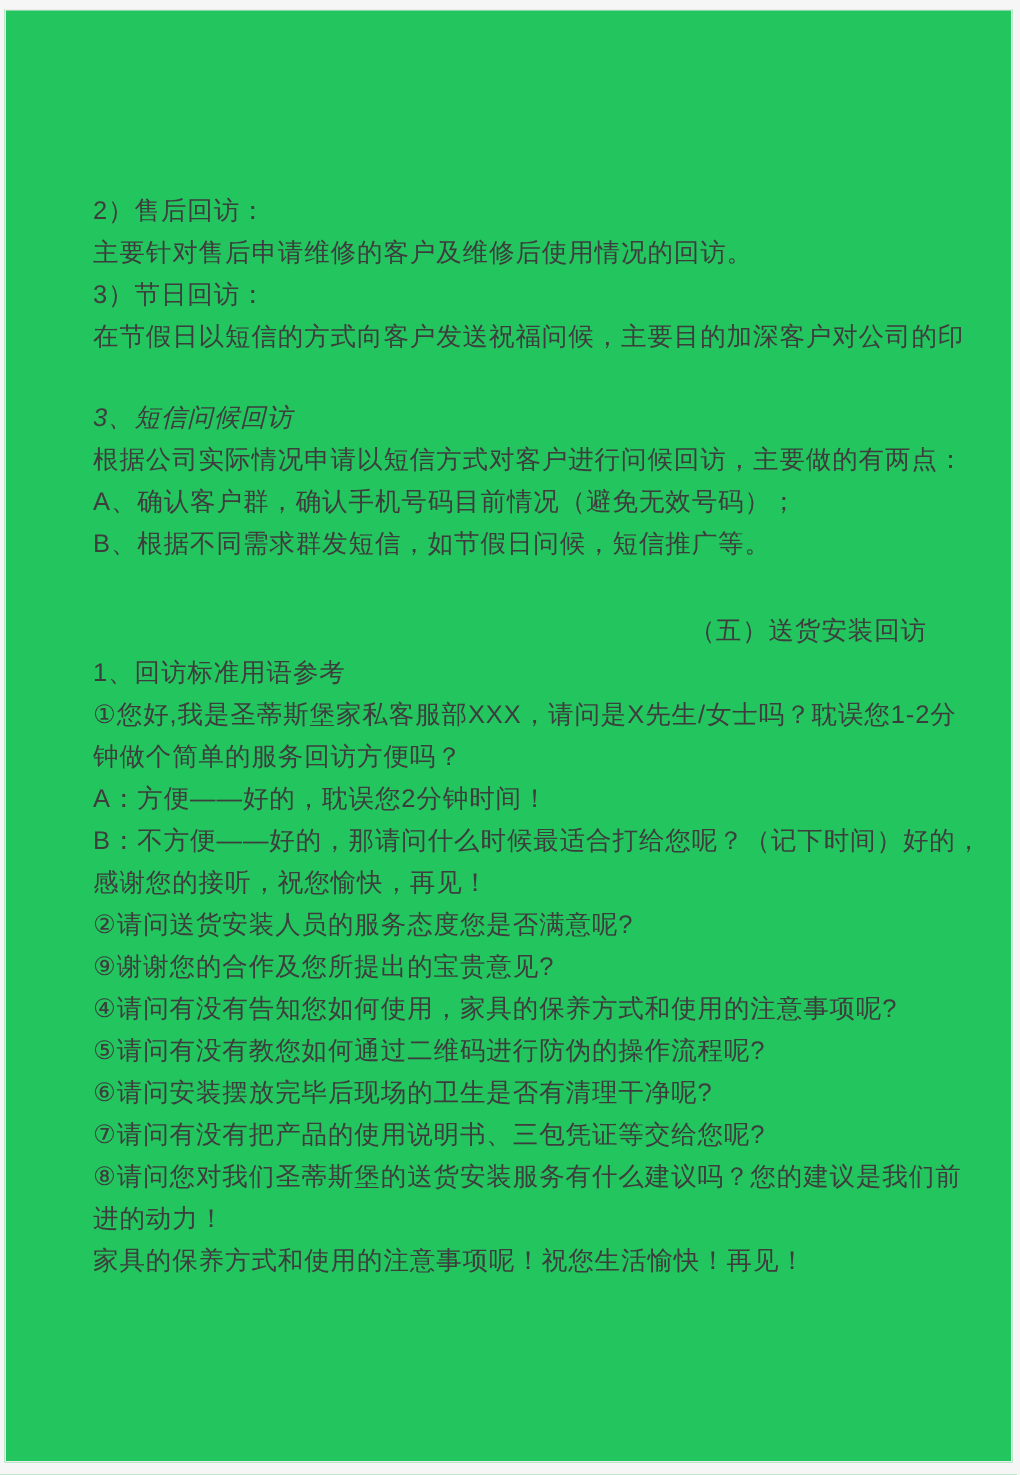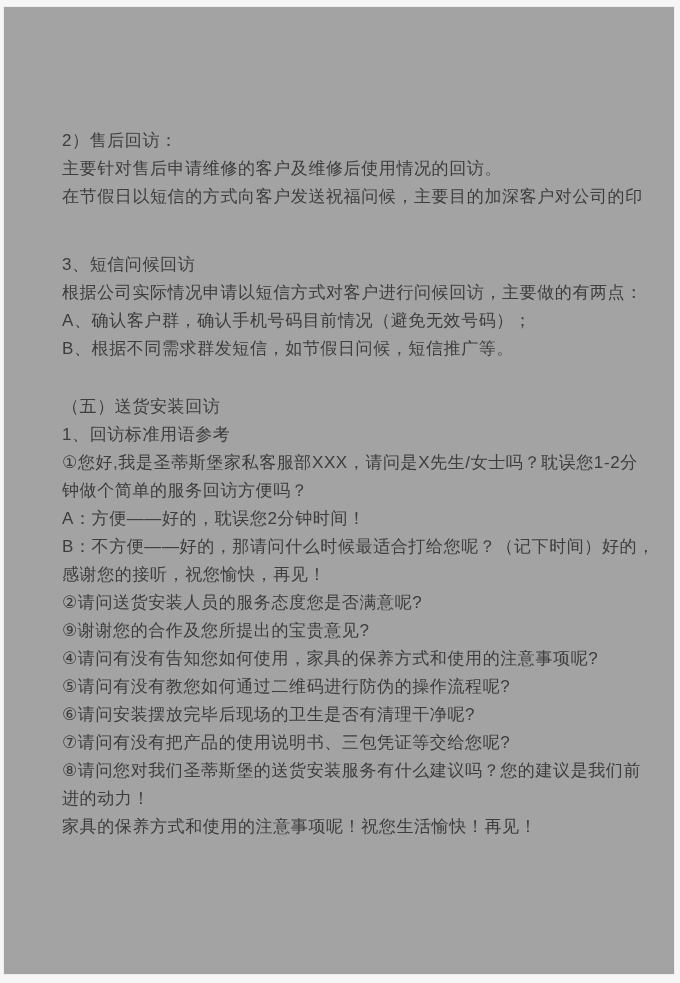--- a/index.html
+++ b/index.html
@@ -10,50 +10,53 @@
     background: #f6f6f6;
     overflow: hidden;
     font-family: "Liberation Sans", "DejaVu Sans", sans-serif;
   }
   .paper {
     position: absolute;
     left: 3px;
     top: 6px;
     width: 672px;
     height: 969px;
-    background: #a3a3a3;
+    background: #22c55e;
     border: 1px solid #ececec;
     box-sizing: border-box;
     overflow: hidden;
   }
   .content {
     padding: 120px 56px 0 58px;
   }
   .line {
     font-size: 17px;
     line-height: 28px;
     color: #3d3d3d;
     letter-spacing: 0.6px;
     white-space: nowrap;
     font-weight: 400;
   }
   .gap-before {
-    margin-top: 40px;
+    margin-top: 26px;
+    font-style: italic;
   }
   .gap-before-lg {
     margin-top: 30px;
+    text-align: right;
   }
 </style>
 </head>
 <body>
 
 <div class="paper">
   <div class="content">
     <div class="line">2）售后回访：</div>
     <div class="line">主要针对售后申请维修的客户及维修后使用情况的回访。</div>
+    <div class="line">3）节日回访：</div>
     <div class="line">在节假日以短信的方式向客户发送祝福问候，主要目的加深客户对公司的印</div>
     <div class="line gap-before">3、短信问候回访</div>
     <div class="line">根据公司实际情况申请以短信方式对客户进行问候回访，主要做的有两点：</div>
     <div class="line">A、确认客户群，确认手机号码目前情况（避免无效号码）；</div>
     <div class="line">B、根据不同需求群发短信，如节假日问候，短信推广等。</div>
     <div class="line gap-before-lg">（五）送货安装回访</div>
     <div class="line">1、回访标准用语参考</div>
     <div class="line">①您好,我是圣蒂斯堡家私客服部XXX，请问是X先生/女士吗？耽误您1-2分</div>
     <div class="line">钟做个简单的服务回访方便吗？</div>
     <div class="line">A：方便——好的，耽误您2分钟时间！</div>

